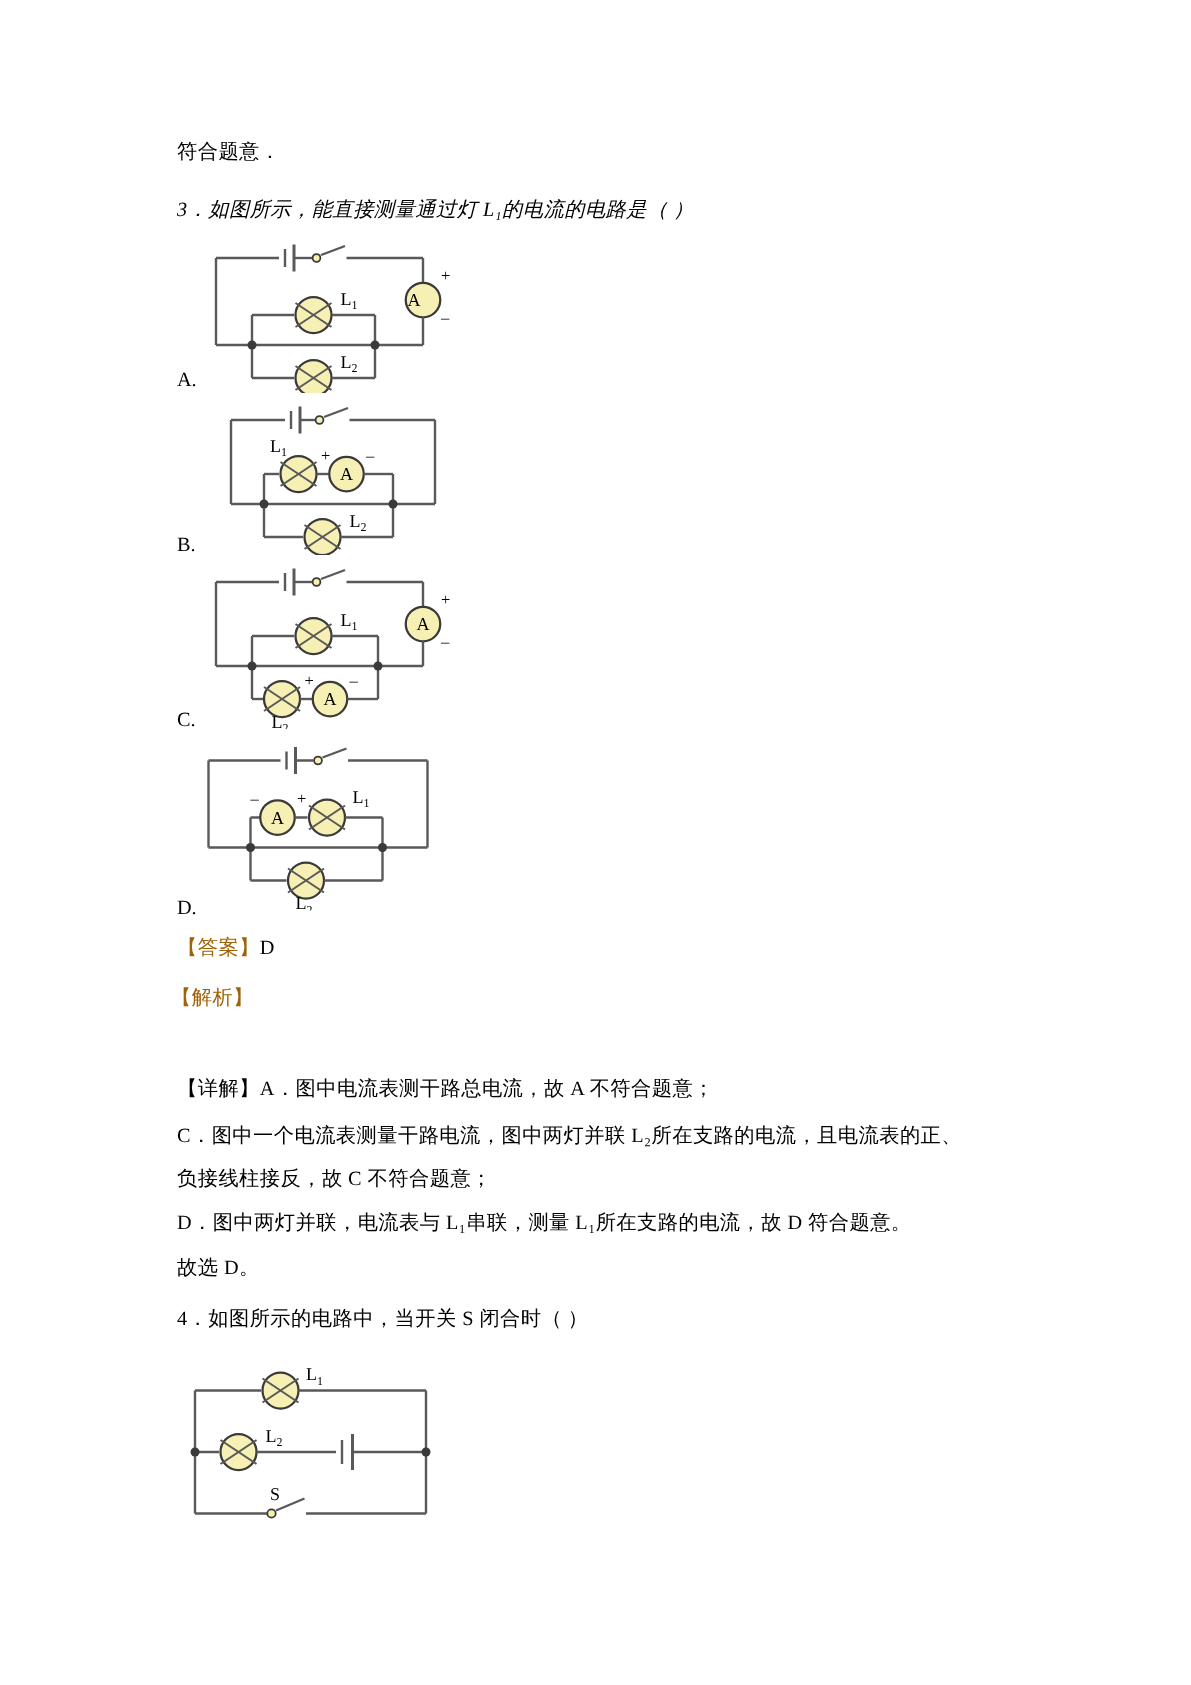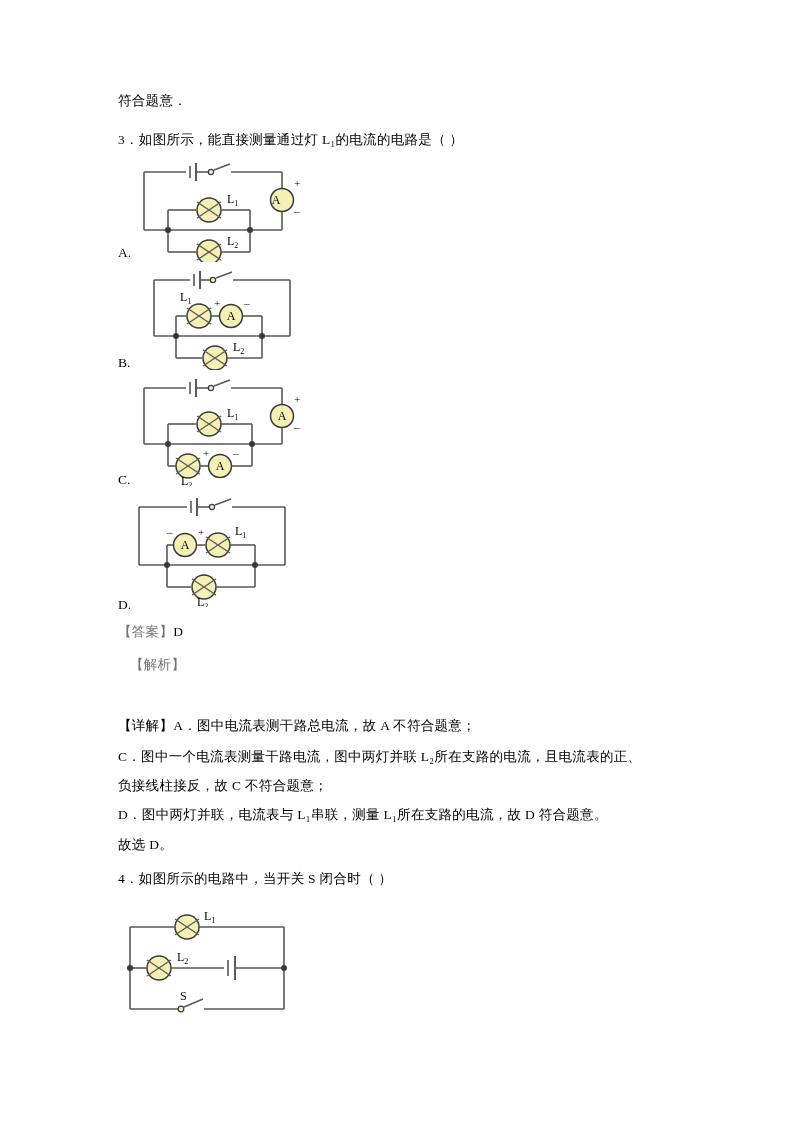--- a/index.html
+++ b/index.html
@@ -16,39 +16,39 @@
     left:0;top:0;
     width:794px;height:1010px;border-radius:24px;
   }
   .txt{
     position:absolute;
     font-size:13.5px;
     line-height:1.0;
     white-space:nowrap;
     letter-spacing:0.3px;
   }
-  .blue{color:#737373;}
+  .blue{color:#a16207;}
   .optlabel{
     position:absolute;
     font-size:13.5px;
     white-space:nowrap;
   }
   .fig{
     position:absolute;
   }
   svg{display:block;}
 </style>
 </head>
 <body>
 
 <div class="page">
 
   <div class="txt" style="left:118px;top:94px;">符合题意．</div>
 
-  <div class="txt" style="left:118px;top:133px;"><span>3．如图所示，能直接测量通过灯 L₁的电流的电路是（       ）</span></div>
+  <div class="txt" style="left:118px;top:133px;font-style:italic;"><span>3．如图所示，能直接测量通过灯 L₁的电流的电路是（       ）</span></div>
 
   <div class="fig" style="left:130px;top:162px;">
     <svg width="180" height="100" viewBox="0 0 180 100">
       <g stroke="#595959" stroke-width="1.6" fill="none">
 
         <path d="M14 10 L56 10"></path>
 
         <path d="M60 4 L60 16" stroke-width="1.6"></path>
         <path d="M66 1 L66 19" stroke-width="2"></path>
         <path d="M66 10 L78 10"></path>
@@ -224,21 +224,21 @@
       <text x="42" y="41" font-family="Liberation Serif, serif" font-size="11" fill="#000">–</text>
       <text x="73" y="41" font-family="Liberation Serif, serif" font-size="11" fill="#000">+</text>
       <text x="110" y="40" font-family="Liberation Serif, serif" font-size="12" fill="#000">L<tspan font-size="8" dy="3">1</tspan></text>
       <text x="72" y="111" font-family="Liberation Serif, serif" font-size="12" fill="#000">L<tspan font-size="8" dy="3">2</tspan></text>
     </svg>
   </div>
   <div class="optlabel" style="left:118px;top:597px;">D.</div>
 
   <div class="txt" style="left:118px;top:625px;"><span class="blue">【答案】</span><span>D</span></div>
 
-  <div class="txt blue" style="left:130px;top:658px;">【解析】</div>
+  <div class="txt blue" style="left:114px;top:658px;">【解析】</div>
 
   <div class="txt" style="left:118px;top:719px;"><span>【详解】</span><span>A．图中电流表测干路总电流，故 A 不符合题意；</span></div>
 
 
   <div class="txt" style="left:118px;top:750px;">C．图中一个电流表测量干路电流，图中两灯并联 L₂所在支路的电流，且电流表的正、</div>
 
   <div class="txt" style="left:118px;top:779px;">负接线柱接反，故 C 不符合题意；</div>
 
   <div class="txt" style="left:118px;top:808px;">D．图中两灯并联，电流表与 L₁串联，测量 L₁所在支路的电流，故 D 符合题意。</div>
 

